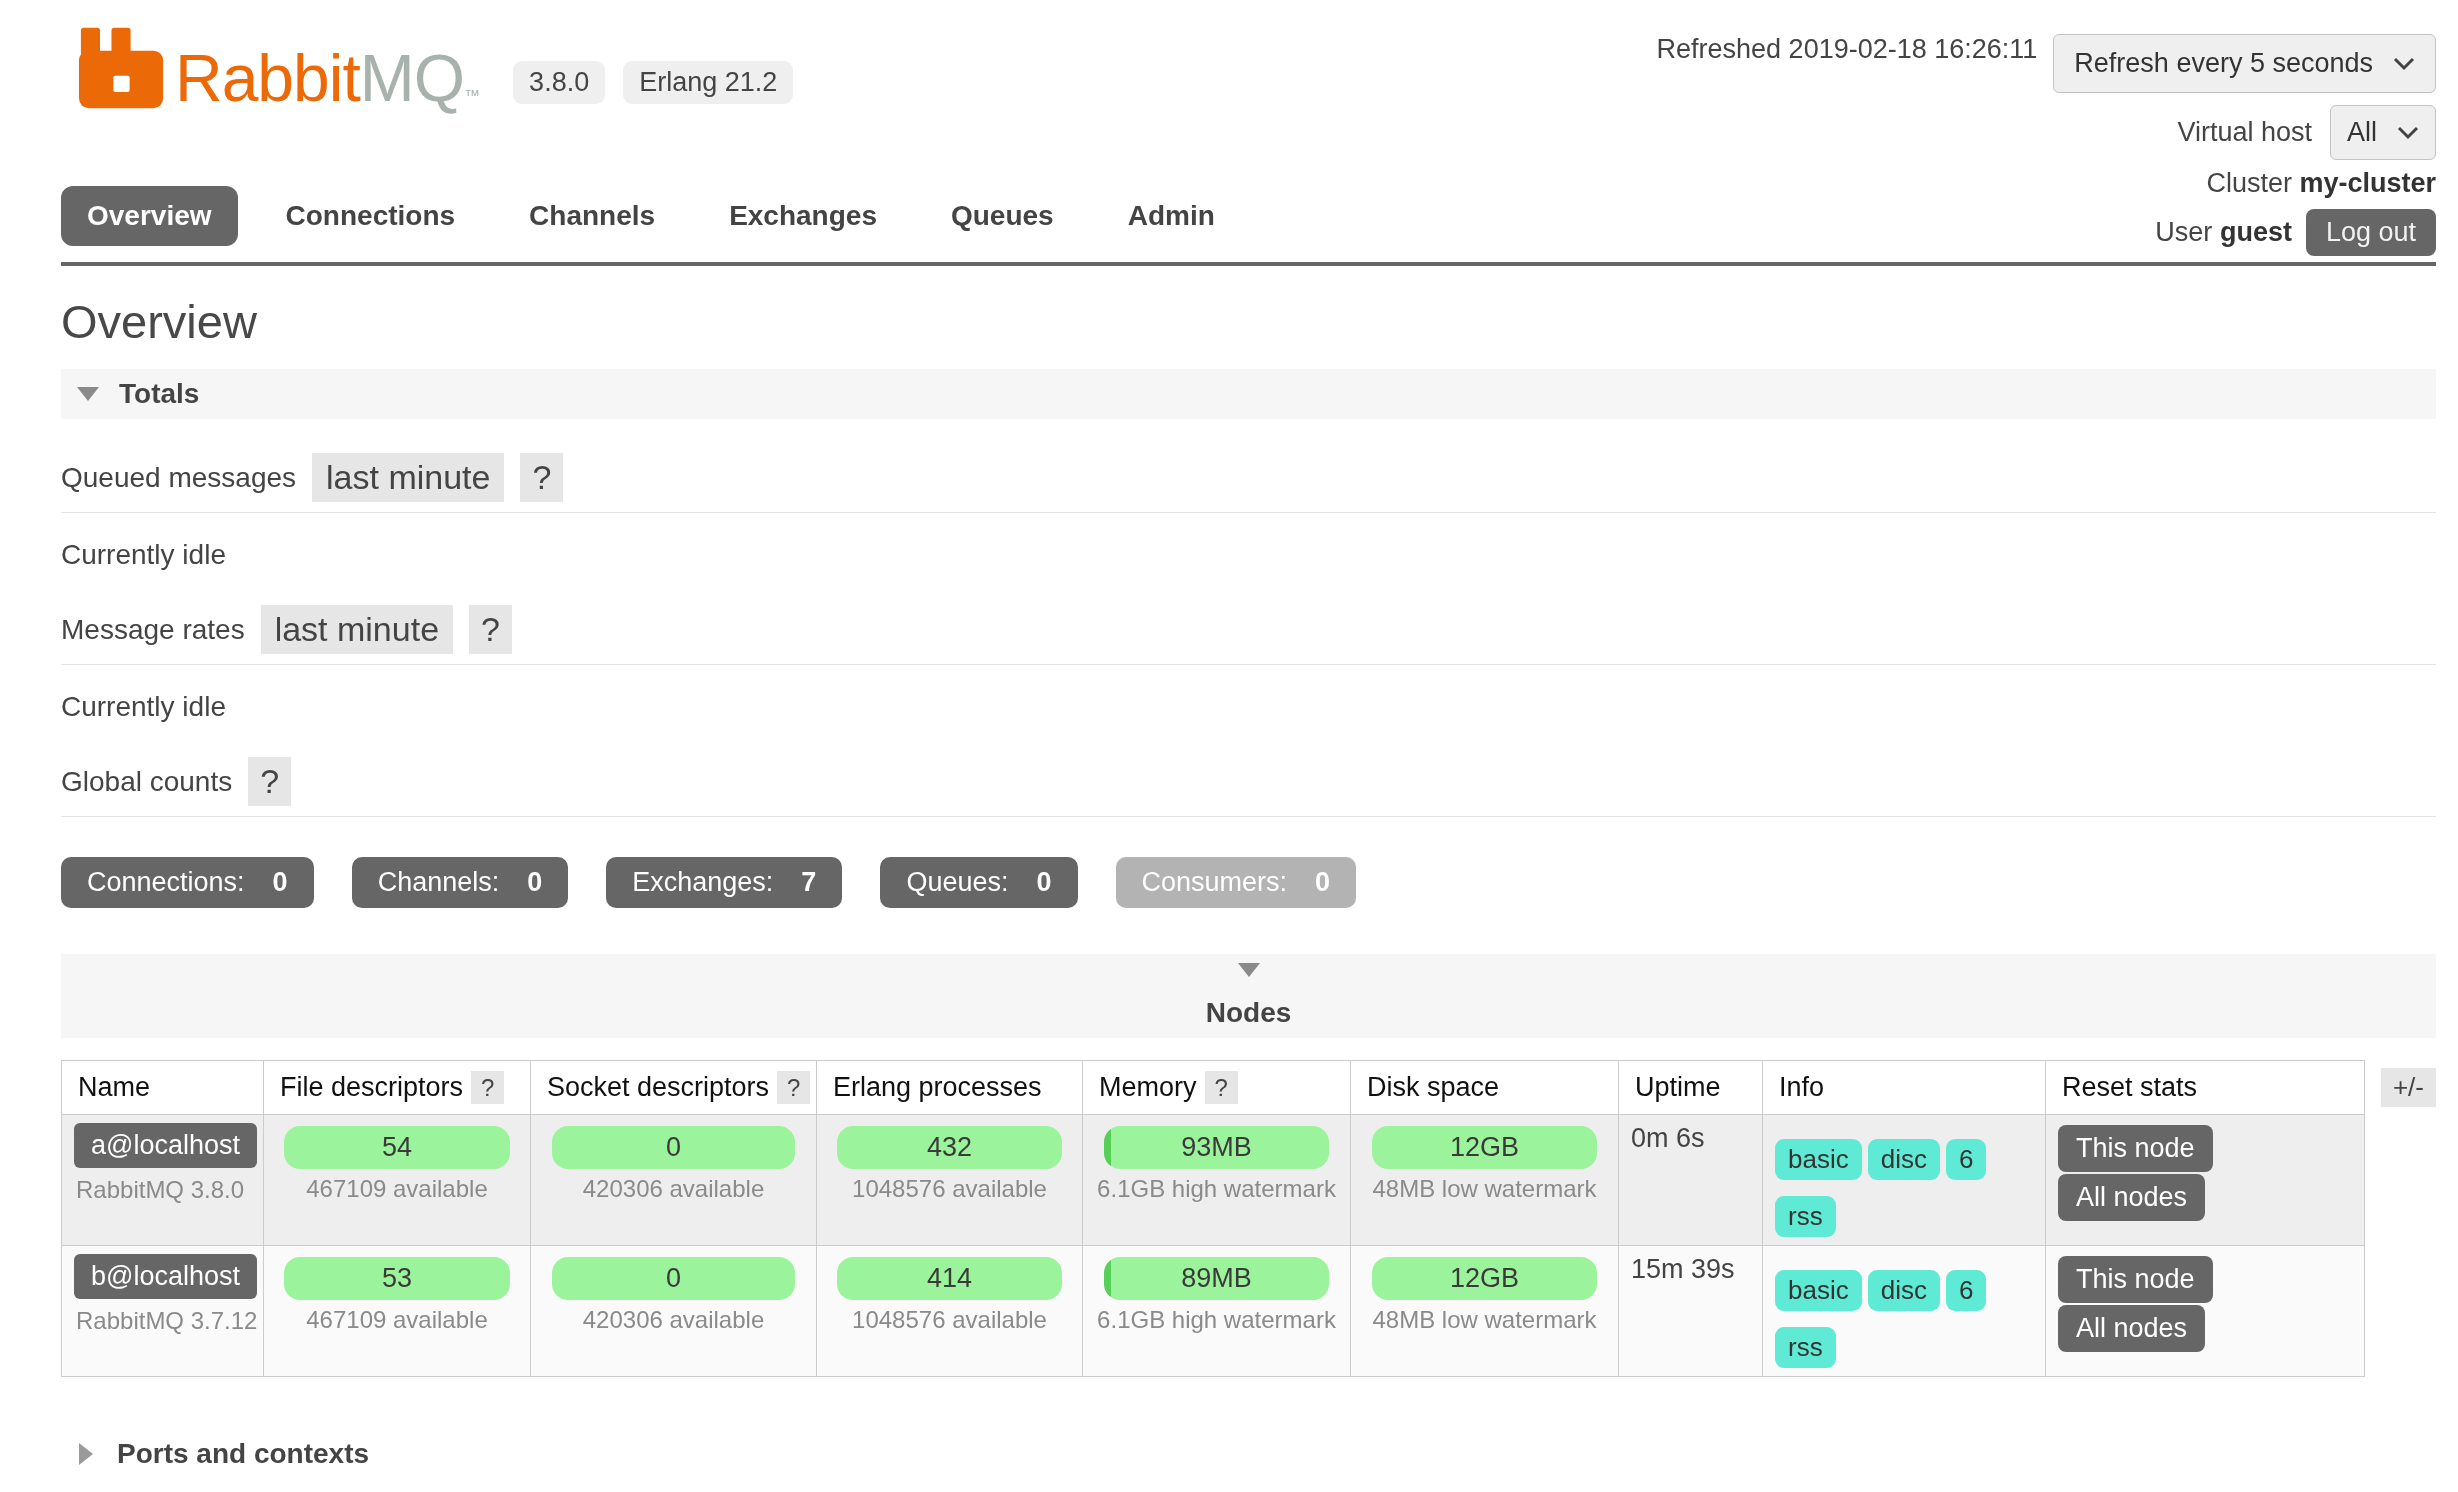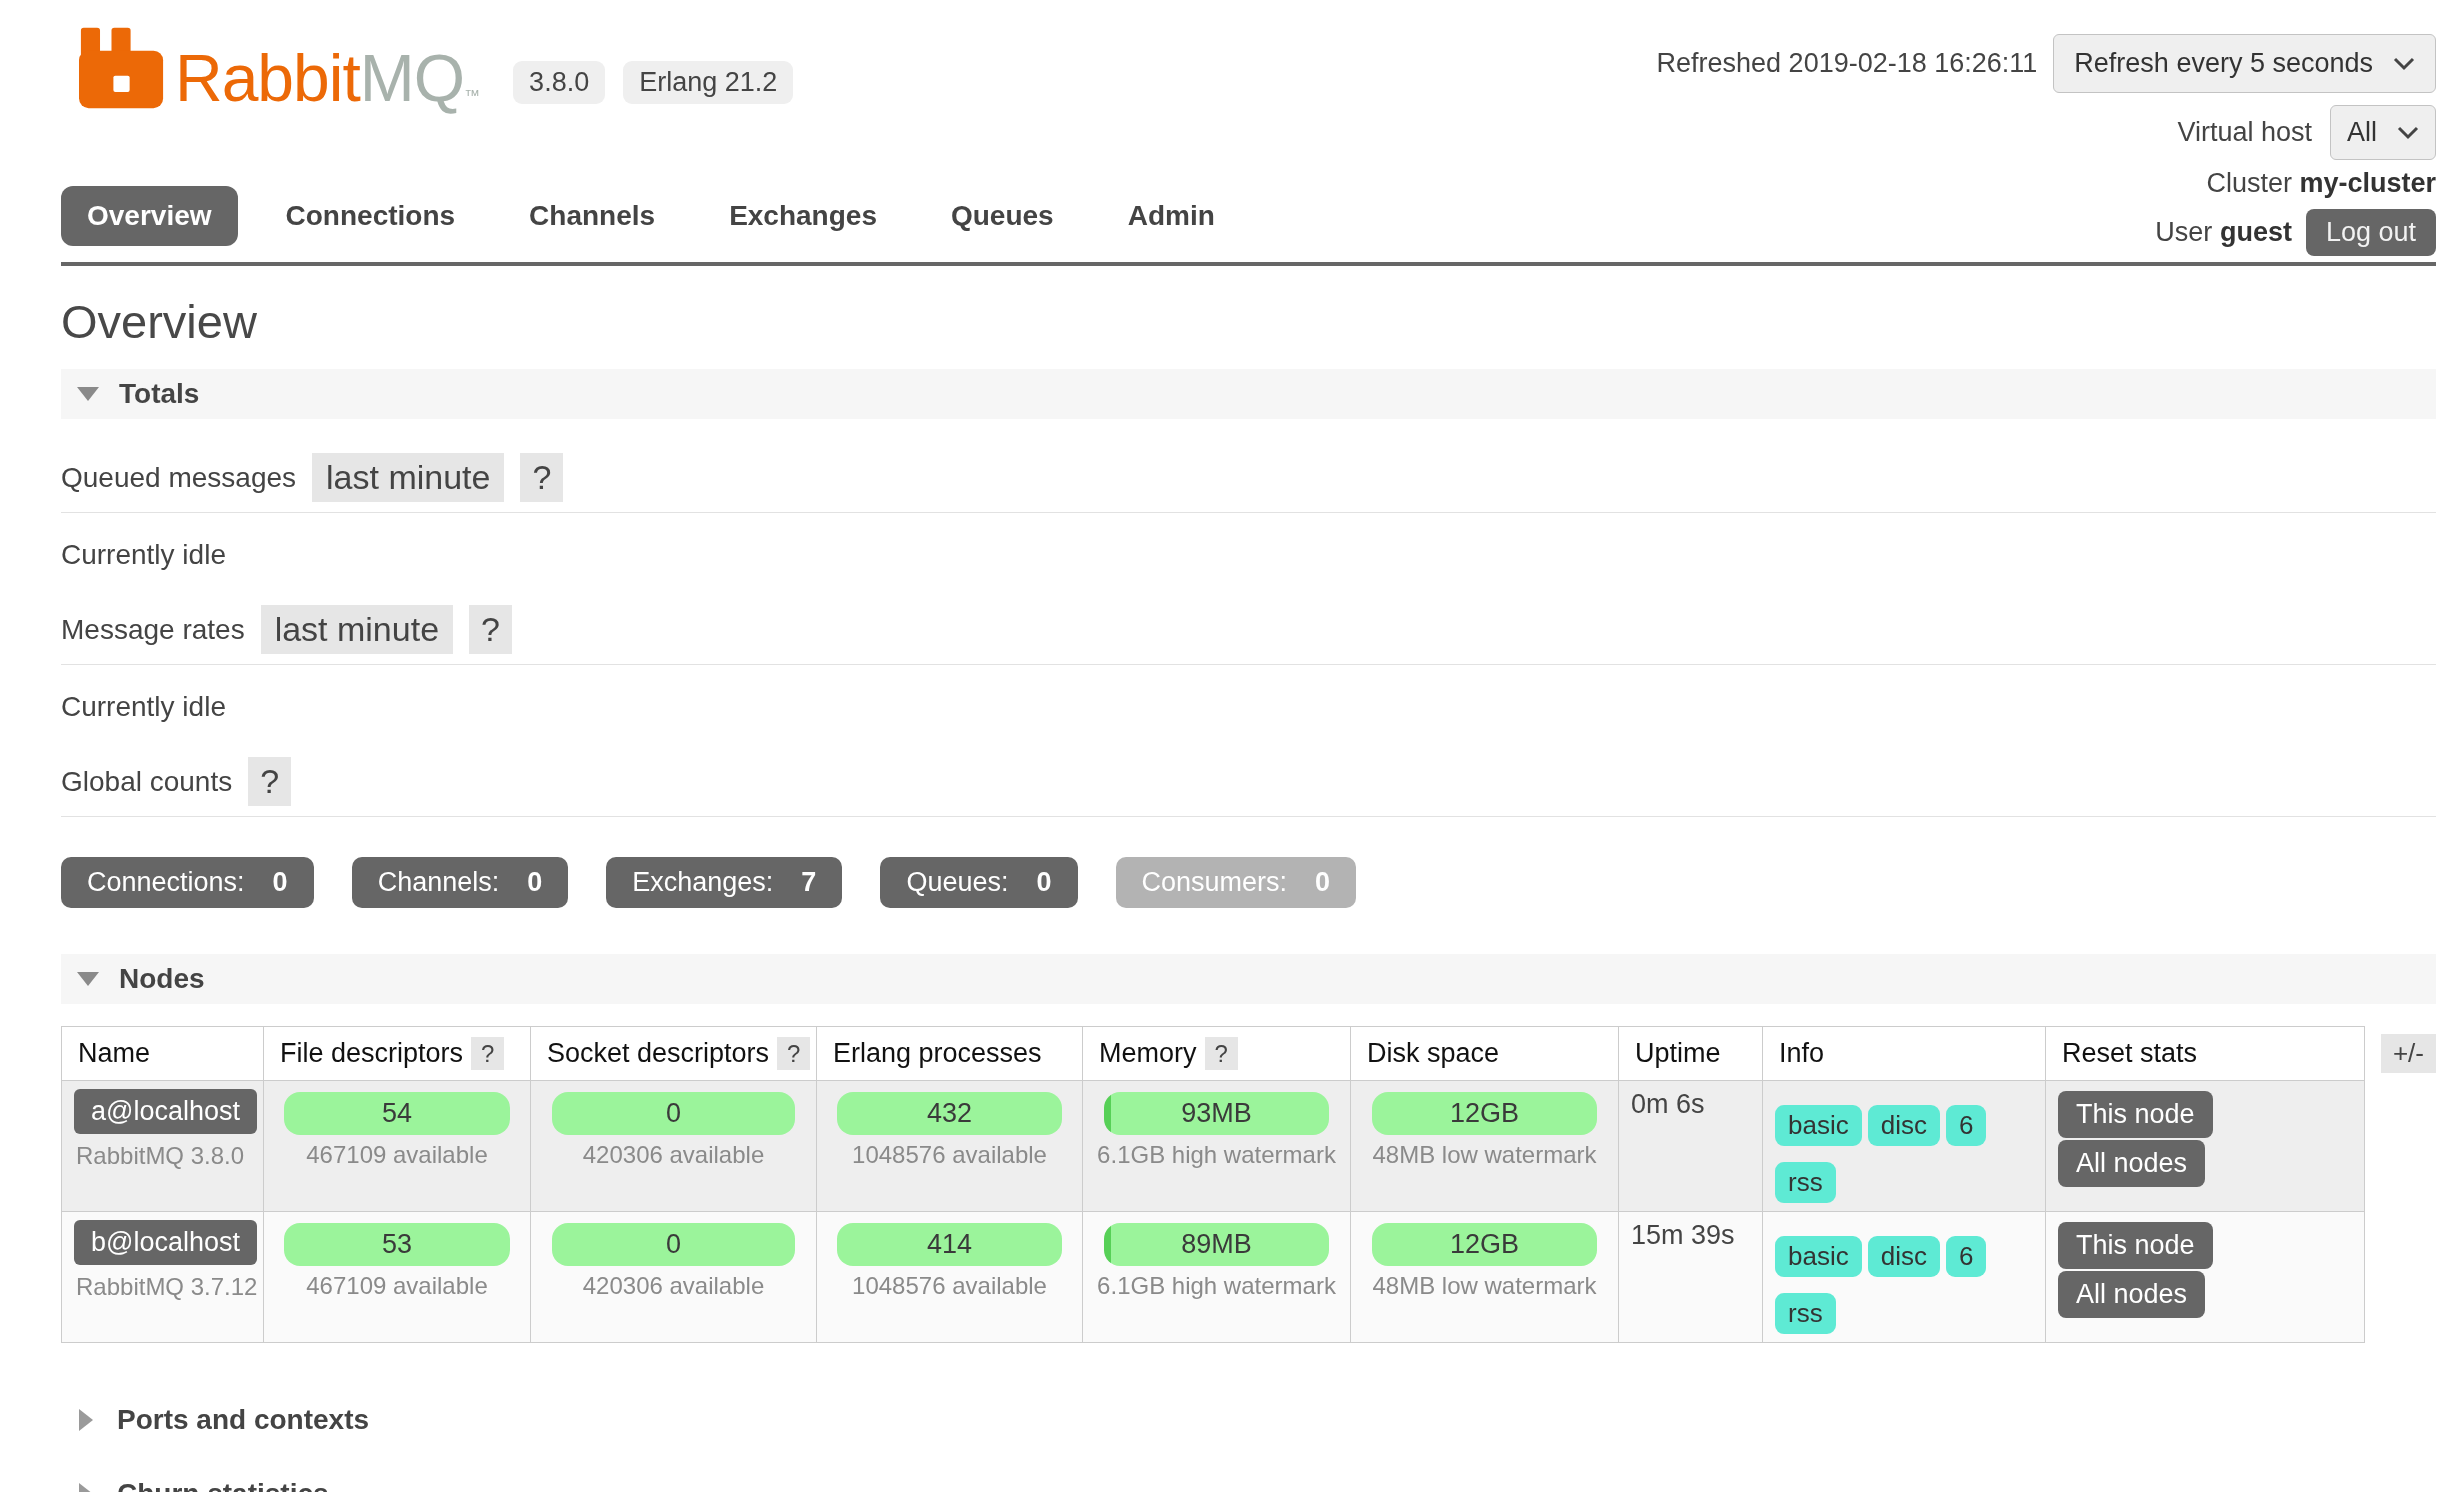--- a/index.html
+++ b/index.html
@@ -18,21 +18,21 @@
   .wordmark { font-size:66px; line-height:0.95; letter-spacing:-1px; white-space:nowrap; }
   .wordmark .rb { color:#ec6907; }
   .wordmark .mq { color:#a8b2ac; }
   .wordmark .tm { font-size:16px; color:#a8b2ac; vertical-align:baseline; }
   .ver-badges { display:flex; gap:18px; margin:0 0 6px 34px; }
   .gbadge {
     background:#efefef; color:#444; padding:6px 16px; border-radius:9px;
     font-size:27px; white-space:nowrap;
   }
   .top-right { position:absolute; top:8px; right:0; text-align:right; }
-  .tr-line1 { display:flex; align-items:center; justify-content:flex-end; gap:16px; }
+  .tr-line1 { display:flex; align-items:flex-start; justify-content:flex-end; gap:16px; }
   .refreshed-text { font-size:27px; color:#444; }
   .select {
     display:inline-flex; align-items:center; gap:20px;
     background:#efefef; border:1px solid #c3c3c3; border-radius:6px;
     padding:13px 20px; font-size:27px; color:#333; cursor:pointer; white-space:nowrap;
   }
   .tr-line2 { margin-top:12px; display:flex; align-items:center; justify-content:flex-end; gap:18px; }
   .select.small { padding:11px 16px; }
 
   
@@ -74,21 +74,21 @@
 
   .counts-row { margin-top:40px; display:flex; gap:38px; }
   .count-btn {
     background:#666; color:#fff; border-radius:10px; padding:10px 26px;
     font-size:27px; display:inline-flex; gap:28px; cursor:pointer; white-space:nowrap;text-align:center;
   }
   .count-btn .v { font-weight:bold; }
   .count-btn.muted { background:#b3b3b3; }
 
   
-  .nodes-bar { margin-top:46px; }
+  .nodes-bar { margin-top:46px;flex-direction:column; }
   .tablewrap { position:relative; margin-top:22px; }
   table.nodes { border-collapse:collapse; table-layout:fixed; width:2303px; background:#fff; }
   table.nodes th, table.nodes td { border:1px solid #ccc; }
   table.nodes th {
     font-weight:400; font-size:27px; color:#111; text-align:left;
     padding:11px 16px; background:#fff; white-space:nowrap;
   }
   table.nodes th .badge { font-size:24px; padding:3px 10px; margin-left:8px; }
   tr.noderow1 { background:#eeeeee; }
   tr.noderow2 { background:#fafafa; }

